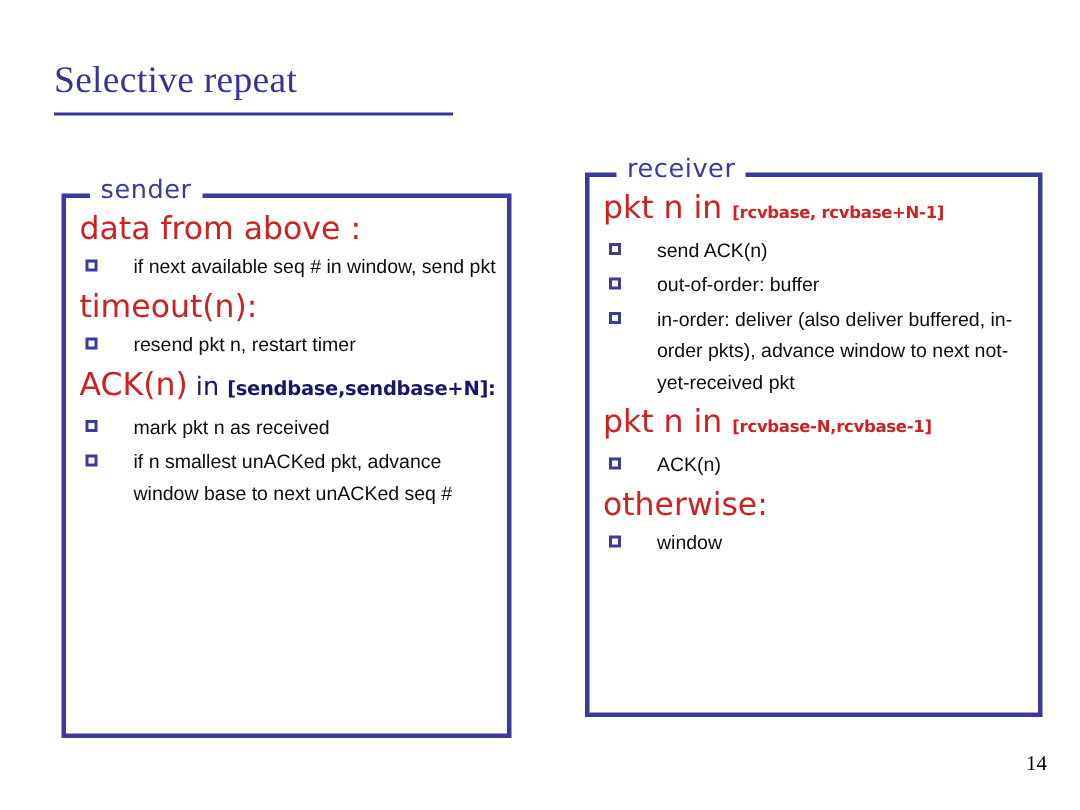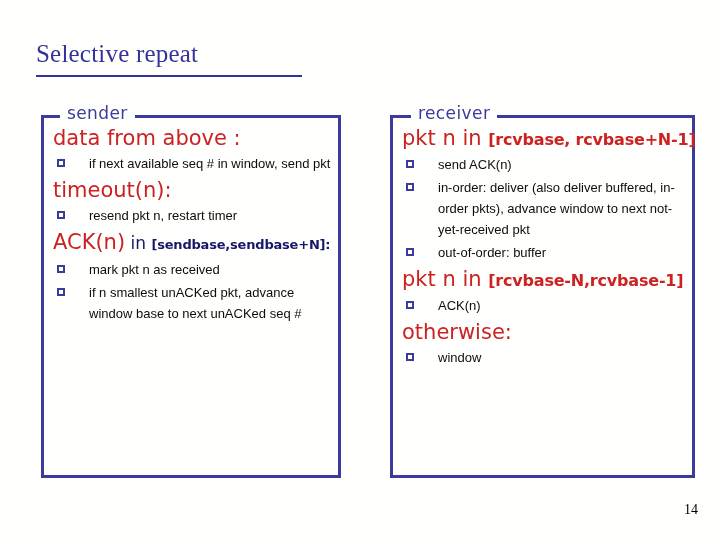--- a/index.html
+++ b/index.html
@@ -36,21 +36,21 @@
     width: 266px;
   }
 
   
   .panel {
     position: absolute;
     box-sizing: border-box;
     border: 3px solid #3b3b9e;
     background: transparent;
   }
-  #sender-panel  { left: 41px;  top: 115px; width: 300px; height: 363px; }
+  #sender-panel  { left: 41px;  top: 129px; width: 300px; height: 363px; }
   #receiver-panel{ left: 390px; top: 115px; width: 305px; height: 363px; }
 
   .panel-legend {
     position: absolute;
     top: -15px;
     left: 16px;
     background: #fffffd;
     padding: 0 7px;
     font-family: "DejaVu Sans", sans-serif;
     font-size: 17px;
@@ -68,21 +68,21 @@
   
   .head {
     color: #cc2222;
     font-size: 21px;
     line-height: 25px;
     margin: 2px 0 1px 3px;
     white-space: nowrap;
     font-family: "DejaVu Sans", sans-serif;
   }
   .head .sub {
-    font-size: 16px;
+    font-size: 11px;
     font-weight: bold;
     letter-spacing: -0.2px;
   }
   .head .sub-dark {
     font-size: 13px;
     font-weight: bold;
     color: #16166b;
     letter-spacing: -0.2px;
   }
   .head .mid-dark {
@@ -184,25 +184,25 @@
     <div class="head">
       <span>pkt n in </span><span class="sub">[rcvbase, rcvbase+N-1]</span>
     </div>
     <ul class="bullets">
       <li>
         <span class="bullet-square"></span>
         <span>send ACK(n)</span>
       </li>
       <li>
         <span class="bullet-square"></span>
+        <span>out-of-order: buffer</span>
+      </li>
+      <li>
+        <span class="bullet-square"></span>
         <span>in-order: deliver (also deliver buffered, in-order pkts), advance window to next not-yet-received pkt</span>
-      </li>
-      <li>
-        <span class="bullet-square"></span>
-        <span>out-of-order: buffer</span>
       </li>
     </ul>
 
     <div class="head">
       <span>pkt n in </span><span class="sub">[rcvbase-N,rcvbase-1]</span>
     </div>
     <ul class="bullets">
       <li>
         <span class="bullet-square"></span>
         <span>ACK(n)</span>

